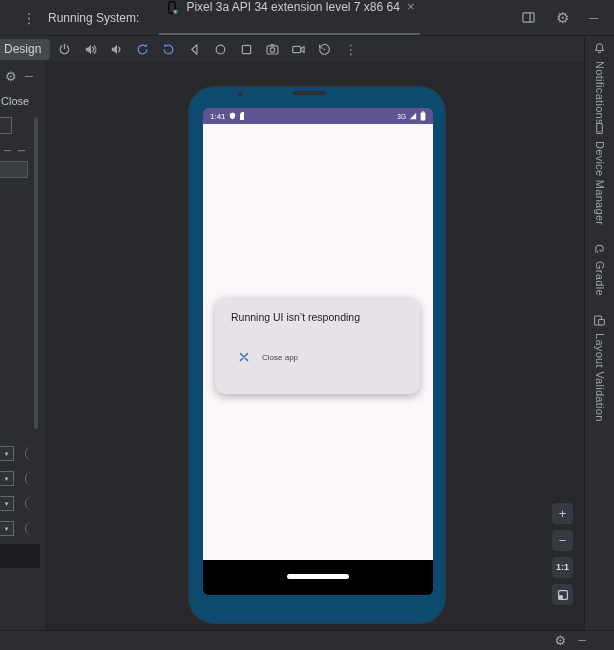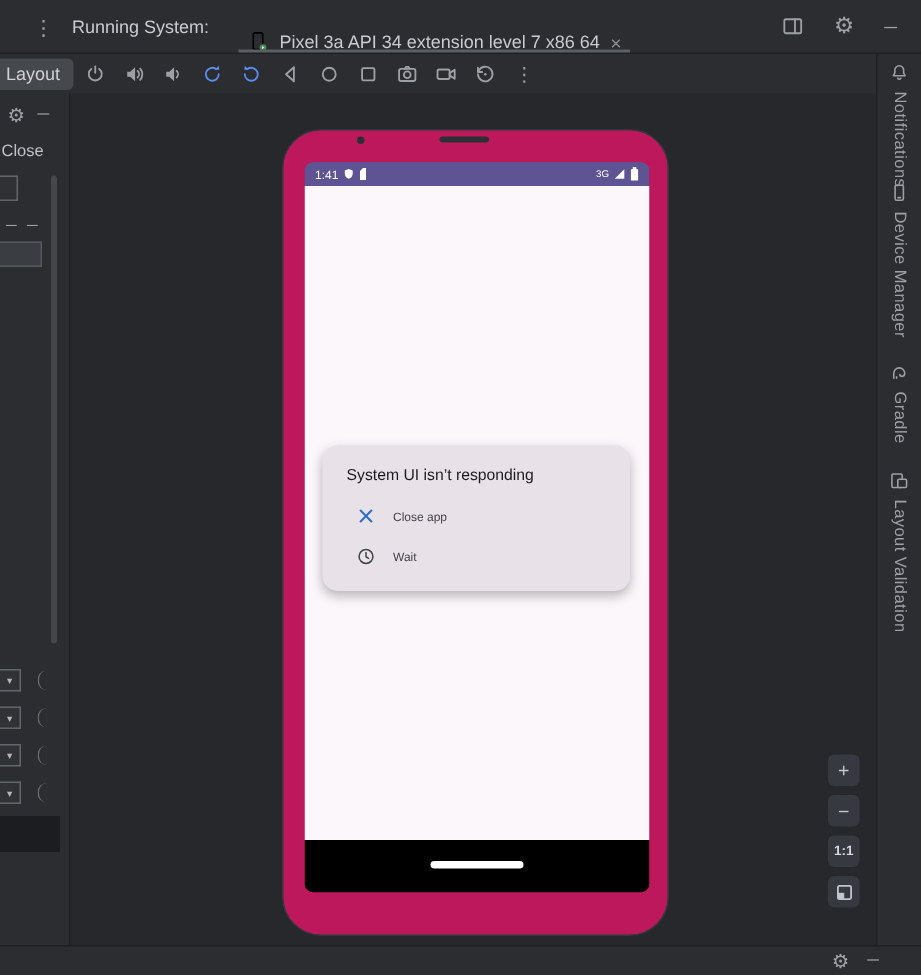--- a/index.html
+++ b/index.html
@@ -4,21 +4,21 @@
 <style>
   html,body{margin:0;padding:0}
   body{width:614px;height:650px;overflow:hidden;background:#26282c;font-family:"Liberation Sans",sans-serif}
   .app{position:relative;width:614px;height:650px;background:#26282c;overflow:hidden}
   svg.ic{stroke:currentColor;fill:none;stroke-width:1.3;stroke-linecap:round;stroke-linejoin:round}
 
   
   .topbar{position:absolute;left:0;top:0;width:614px;height:36px;background:#2b2d31;border-bottom:1px solid #1e2023;display:flex;align-items:center;box-sizing:border-box;z-index:5}
   .kebab{font-size:14px;color:#9da0a6;margin-left:22px;width:12px;text-align:center;line-height:1}
   .rd-label{color:#c9cbd1;font-size:12px;margin-left:14px;white-space:nowrap}
-  .dev-tab{display:flex;align-items:flex-end;gap:7px;margin-left:18px;height:35px;padding:0 8px;position:relative;cursor:default}
+  .dev-tab{display:flex;align-items:flex-start;gap:7px;margin-left:18px;height:35px;padding:0 8px;position:relative;cursor:default}
   .dev-tab:after{content:"";position:absolute;left:2px;right:2px;bottom:0;height:2px;background:#5b5e64}
   .dev-tab .lbl{color:#c9cbd1;font-size:12px;white-space:nowrap}
   .dev-tab .x{color:#8c8f95;font-size:13px;line-height:1}
   .topbar-right{margin-left:auto;display:flex;align-items:center;gap:20px;padding-right:16px}
   .glyph{color:#9da0a6;line-height:1}
 
   
   .toolbar2{position:absolute;left:0;top:36px;width:584px;height:26px;background:#2b2d31;display:flex;align-items:center;box-sizing:border-box;z-index:4}
   .design-pill{height:21px;background:#45484d;border-radius:0 4px 4px 0;color:#cfd1d6;font-size:12px;display:flex;align-items:center;padding:0 9px 0 4px}
   .tb-icons{display:flex;align-items:center;gap:9px;margin-left:6px}
@@ -31,36 +31,36 @@
   .ls-random{color:#bfc1c7;font-size:11px}
   .ls-box{width:12px;height:17px;background:#2f3135;border:1px solid #62666c;border-left:none;box-sizing:border-box}
   .ls-input{width:28px;height:17px;background:#3a3d42;border:1px solid #55585e;border-left:none;box-sizing:border-box}
   .ls-scroll{width:4px;height:312px;background:#44474c;border-radius:2px}
   .dd{width:14px;height:15px;background:#303236;border:1px solid #62666c;border-left:none;display:flex;align-items:center;justify-content:center;color:#b3b6bc;font-size:7px;box-sizing:border-box}
   .paren{width:5px;height:13px;border-left:1.5px solid #6a6e75;border-radius:7px 0 0 7px}
   .darkbox{width:40px;height:24px;background:#1b1d20}
 
   
   .canvas{position:absolute;left:47px;top:62px;width:537px;height:568px;background:#26282c}
-  .phone{position:absolute;left:141px;top:24px;width:258px;height:538px;background:#be185d;border:1px solid #34373c;border-radius:26px;box-sizing:border-box}
+  .phone{position:absolute;left:141px;top:24px;width:258px;height:538px;background:#0c4a6e;border:1px solid #34373c;border-radius:26px;box-sizing:border-box}
   .cam-dot{position:absolute;left:49px;top:4px;width:5px;height:5px;border-radius:50%;background:#2c3035}
   .speaker{position:absolute;left:104px;top:4px;width:33px;height:4px;border-radius:2px;background:#2c3035}
   .screen{position:absolute;left:14px;top:21px;width:230px;height:487px;border-radius:6px;overflow:hidden;display:flex;flex-direction:column}
   .statusbar{height:16px;background:#5e5494;display:flex;align-items:center;padding:0 7px;gap:3px;box-sizing:border-box;flex:none}
   .sb-time{color:#fff;font-size:8px}
   .sb-right{margin-left:auto;display:flex;align-items:center;gap:3px}
   .sb-net{color:#fff;font-size:6.5px}
   .scr-body{flex:1;background:#fcf7fb;position:relative}
   .navarea{height:35px;background:#000;display:flex;align-items:center;justify-content:center;flex:none}
   .pill{width:62px;height:5px;border-radius:2.5px;background:#fff;margin-top:-3px}
 
   
   .anr{position:absolute;left:12px;top:173px;width:205px;height:97px;background:#e8e2e8;border-radius:10px;box-shadow:0 3px 8px rgba(0,0,0,.28);box-sizing:border-box;padding:14px 16px 0}
   .anr-title{font-size:10.5px;color:#1d1b20}
-  .anr-opts{margin-top:11px}
+  .anr-opts{margin-top:24px}
   .anr-row{display:flex;align-items:center;gap:12px;height:20px;margin-bottom:7px;padding-left:7px;cursor:default}
   .anr-row .olbl{font-size:8px;color:#45424a}
 
   
   .zoomcol{position:absolute;left:505px;top:441px;display:flex;flex-direction:column;gap:6px}
   .zbtn{width:21px;height:21px;background:#36393f;border-radius:4px;color:#c2c5cb;display:flex;align-items:center;justify-content:center;font-size:13px;line-height:1}
   .zbtn.rst{font-size:9px;font-weight:bold;color:#d6d8dc}
 
   
   .rightstrip{position:absolute;right:0;top:36px;width:30px;height:594px;background:#2b2d31;border-left:1px solid #1e2023;box-sizing:border-box;z-index:4}
@@ -94,21 +94,21 @@
             <path d="M9.6 3v10"></path>
         </svg>
       </span>
       <span class="glyph" style="font-size:15px">⚙</span>
       <span class="glyph" style="font-size:12px">─</span>
     </div>
   </div>
 
   <div class="toolbar2">
     <div class="design-pill">
-      <span>Layout</span>
+      <span>Design</span>
     </div>
     <div class="tb-icons">
       <span class="tb-btn">
         <svg class="ic" width="15" height="15" viewBox="0 0 16 16">
           <path d="M8 2.4v4.6"></path>
             <path d="M5.2 4.2a4.6 4.6 0 1 0 5.6 0"></path>
         </svg>
       </span>
       <span class="tb-btn">
         <svg class="ic" width="15" height="15" viewBox="0 0 16 16">
@@ -222,34 +222,27 @@
               <path d="M1 9 9 1v8z" fill="#fff"></path>
             </svg>
             <svg width="6" height="10" viewBox="0 0 6 10">
               <rect x="1.8" y="0.4" width="2.4" height="1.2" fill="#fff"></rect>
               <rect x="0.6" y="1.6" width="4.8" height="7.8" rx="0.8" fill="#fff"></rect>
             </svg>
           </div>
         </div>
         <div class="scr-body">
           <div class="anr">
-            <div class="anr-title">System UI isn’t responding</div>
+            <div class="anr-title">Running UI isn’t responding</div>
             <div class="anr-opts">
               <div class="anr-row">
                 <svg width="12" height="12" viewBox="0 0 12 12">
                   <path d="M2.4 2.4l7.2 7.2M9.6 2.4 2.4 9.6" stroke="#2f6ec5" stroke-width="1.4" stroke-linecap="round"></path>
                 </svg>
                 <span class="olbl">Close app</span>
-              </div>
-              <div class="anr-row">
-                <svg width="12" height="12" viewBox="0 0 14 14">
-                  <circle cx="7" cy="7" r="5.4" stroke="#40454c" fill="none" stroke-width="1.2"></circle>
-                  <path d="M7 4v3.2l2 1.2" stroke="#40454c" stroke-width="1.2" fill="none" stroke-linecap="round"></path>
-                </svg>
-                <span class="olbl">Wait</span>
               </div>
             </div>
           </div>
         </div>
         <div class="navarea">
           <div class="pill"></div>
         </div>
       </div>
     </div>
 

